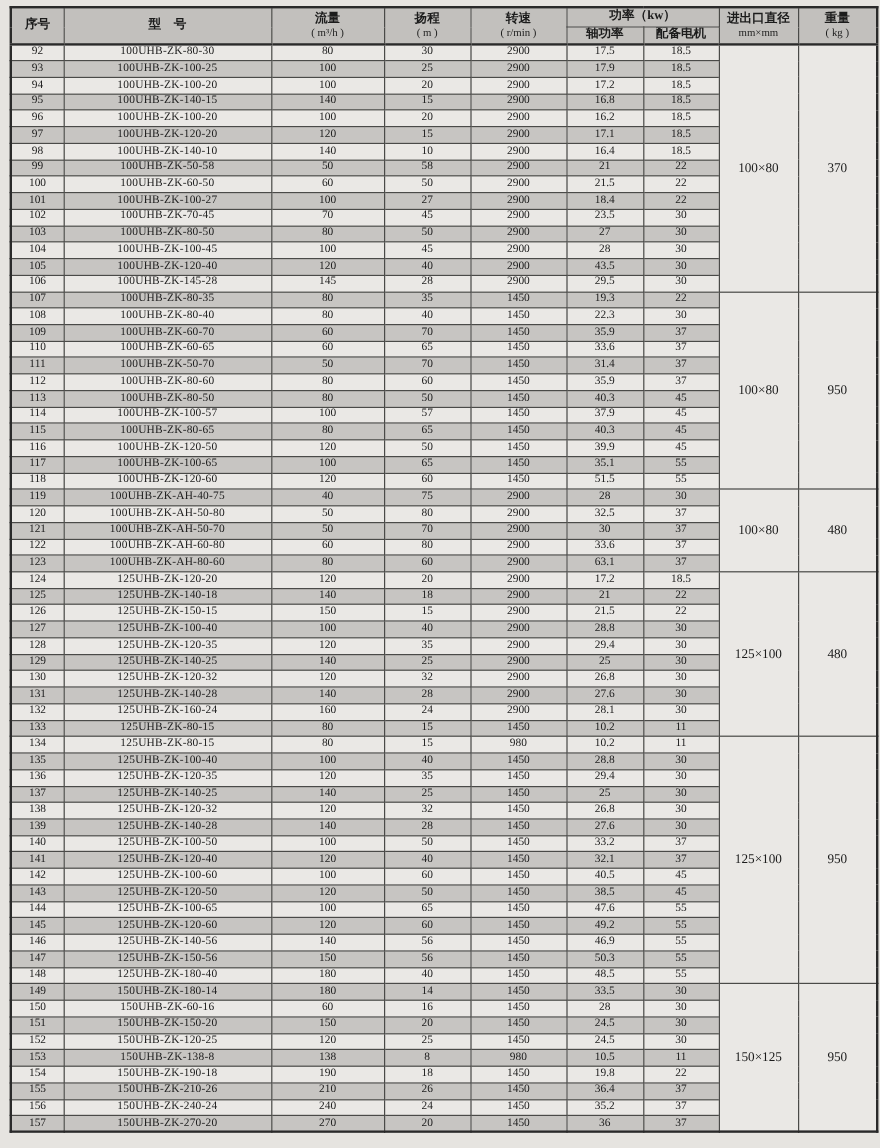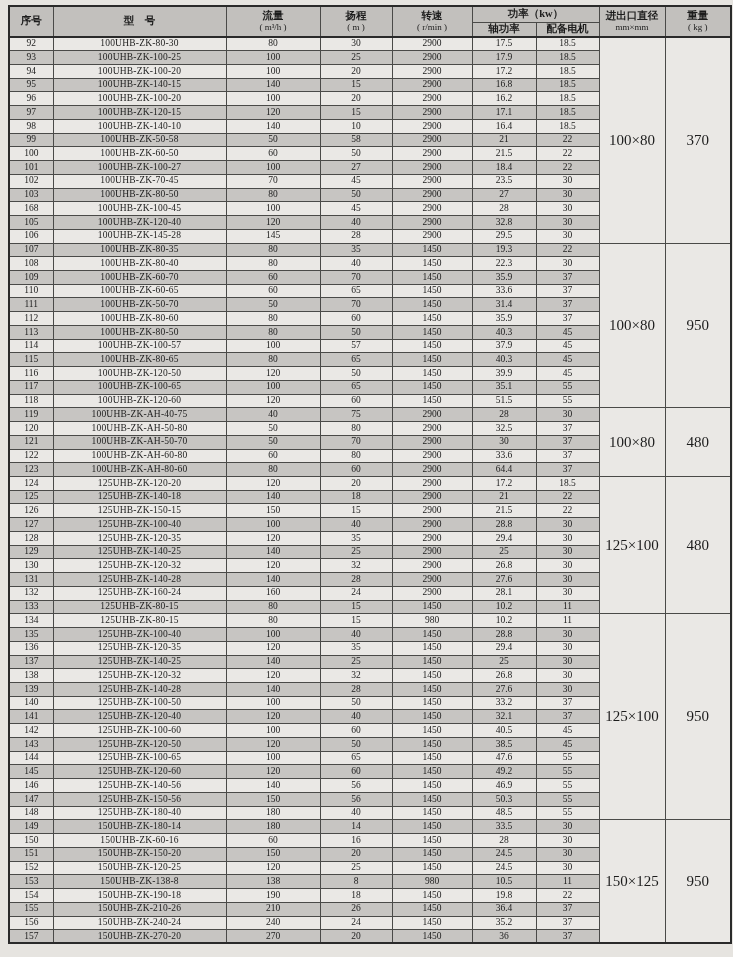--- a/index.html
+++ b/index.html
@@ -28,21 +28,21 @@
     font-size:10.5px;font-weight:bold;line-height:1.15;
     border-bottom:2px solid var(--border);
   }
   thead tr.h1 th{height:15px;}
   thead tr.h2 th{height:13px;}
   thead .unit{font-size:9px;font-weight:normal;}
   tbody tr{height:13.74px;}
   tbody td{font-size:9.5px;line-height:1;}
   tbody tr.shade td{background:var(--row-shade);}
   tbody tr td{background:var(--row-light);}
-  tbody td.merged{background:var(--row-light) !important;font-size:15px;}
+  tbody td.merged{background:var(--row-light) !important;font-size:11px;}
   tbody td.c-model{letter-spacing:0.2px;}
 </style>
 </head>
 <body>
 
 <div class="scan-sheet">
   <table class="spec">
     <colgroup>
       <col style="width:44px">
         <col style="width:173px">
@@ -128,21 +128,21 @@
           <td class="c-seq">96</td>
           <td class="c-model">100UHB-ZK-100-20</td>
           <td class="c-flow">100</td>
           <td class="c-head">20</td>
           <td class="c-speed">2900</td>
           <td class="c-shaft">16.2</td>
           <td class="c-motor">18.5</td>
         </tr>
         <tr class="shade">
           <td class="c-seq">97</td>
-          <td class="c-model">100UHB-ZK-120-15</td>
+          <td class="c-model">100UHB-ZK-120-20</td>
           <td class="c-flow">120</td>
           <td class="c-head">15</td>
           <td class="c-speed">2900</td>
           <td class="c-shaft">17.1</td>
           <td class="c-motor">18.5</td>
         </tr>
         <tr>
           <td class="c-seq">98</td>
           <td class="c-model">100UHB-ZK-140-10</td>
           <td class="c-flow">140</td>
@@ -190,35 +190,35 @@
         <tr class="shade">
           <td class="c-seq">103</td>
           <td class="c-model">100UHB-ZK-80-50</td>
           <td class="c-flow">80</td>
           <td class="c-head">50</td>
           <td class="c-speed">2900</td>
           <td class="c-shaft">27</td>
           <td class="c-motor">30</td>
         </tr>
         <tr>
-          <td class="c-seq">168</td>
+          <td class="c-seq">104</td>
           <td class="c-model">100UHB-ZK-100-45</td>
           <td class="c-flow">100</td>
           <td class="c-head">45</td>
           <td class="c-speed">2900</td>
           <td class="c-shaft">28</td>
           <td class="c-motor">30</td>
         </tr>
         <tr class="shade">
           <td class="c-seq">105</td>
           <td class="c-model">100UHB-ZK-120-40</td>
           <td class="c-flow">120</td>
           <td class="c-head">40</td>
           <td class="c-speed">2900</td>
-          <td class="c-shaft">32.8</td>
+          <td class="c-shaft">43.5</td>
           <td class="c-motor">30</td>
         </tr>
         <tr>
           <td class="c-seq">106</td>
           <td class="c-model">100UHB-ZK-145-28</td>
           <td class="c-flow">145</td>
           <td class="c-head">28</td>
           <td class="c-speed">2900</td>
           <td class="c-shaft">29.5</td>
           <td class="c-motor">30</td>
@@ -370,21 +370,21 @@
           <td class="c-speed">2900</td>
           <td class="c-shaft">33.6</td>
           <td class="c-motor">37</td>
         </tr>
         <tr class="shade">
           <td class="c-seq">123</td>
           <td class="c-model">100UHB-ZK-AH-80-60</td>
           <td class="c-flow">80</td>
           <td class="c-head">60</td>
           <td class="c-speed">2900</td>
-          <td class="c-shaft">64.4</td>
+          <td class="c-shaft">63.1</td>
           <td class="c-motor">37</td>
         </tr>
         <tr>
           <td class="c-seq">124</td>
           <td class="c-model">125UHB-ZK-120-20</td>
           <td class="c-flow">120</td>
           <td class="c-head">20</td>
           <td class="c-speed">2900</td>
           <td class="c-shaft">17.2</td>
           <td class="c-motor">18.5</td>

